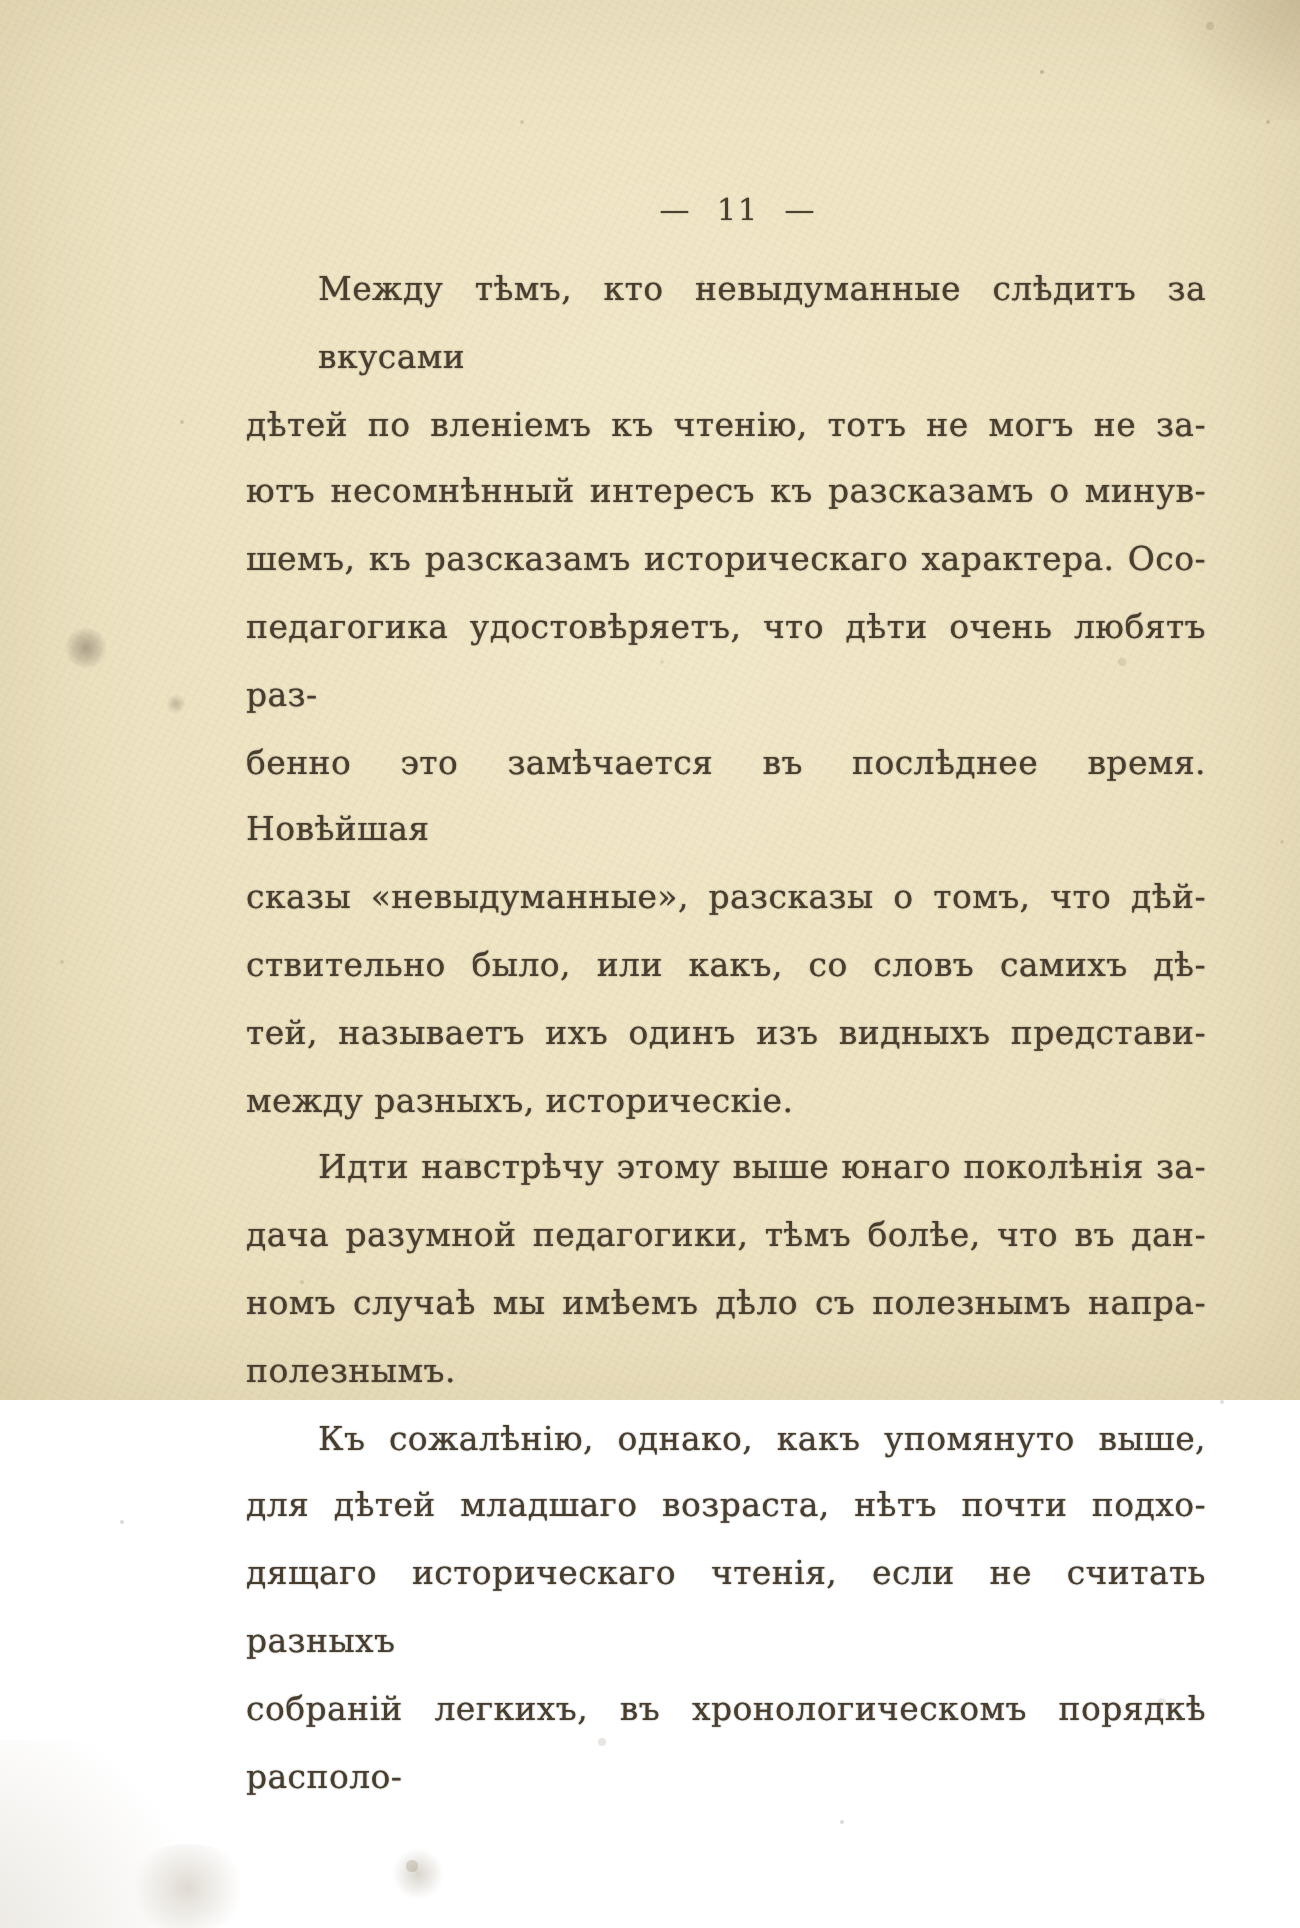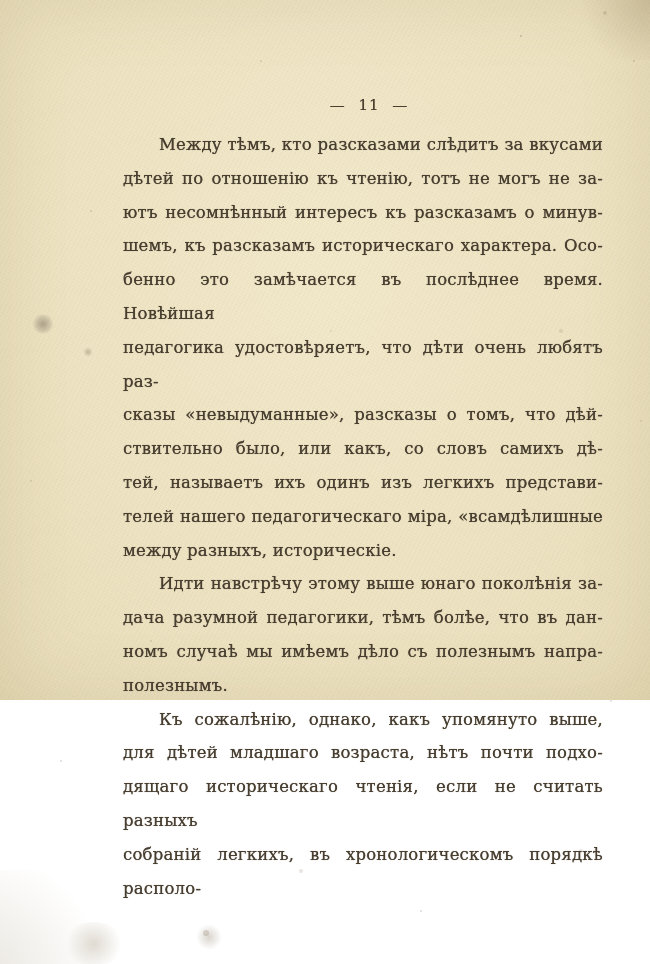--- a/index.html
+++ b/index.html
@@ -80,30 +80,29 @@
   <div class="stain stain-4"></div>
   <div class="shade shade-top-right"></div>
   <div class="shade shade-bottom-left"></div>
 
   <header class="page-header">
     <span class="page-number">— 11 —</span>
   </header>
 
   <main class="text-block" id="text-block">
       <div class="paragraph">
-        <div class="line indent">Между тѣмъ, кто разсказами слѣдитъ за вкусами</div>
-        <div class="line">дѣтей по отношенію къ чтенію, тотъ не могъ не за-</div>
+        <div class="line indent">Между тѣмъ, кто невыдуманные слѣдитъ за вкусами</div>
+        <div class="line">дѣтей по вленіемъ къ чтенію, тотъ не могъ не за-</div>
         <div class="line">ютъ несомнѣнный интересъ къ разсказамъ о минув-</div>
         <div class="line">шемъ, къ разсказамъ историческаго характера. Осо-</div>
+        <div class="line">педагогика удостовѣряетъ, что дѣти очень любятъ раз-</div>
         <div class="line">бенно это замѣчается въ послѣднее время. Новѣйшая</div>
-        <div class="line">педагогика удостовѣряетъ, что дѣти очень любятъ раз-</div>
         <div class="line">сказы «невыдуманные», разсказы о томъ, что дѣй-</div>
         <div class="line">ствительно было, или какъ, со словъ самихъ дѣ-</div>
-        <div class="line">тей, называетъ ихъ одинъ изъ легкихъ представи-</div>
-        <div class="line">телей нашего педагогическаго міра, «всамдѣлишные</div>
+        <div class="line">тей, называетъ ихъ одинъ изъ видныхъ представи-</div>
         <div class="line short">между разныхъ, историческіе.</div>
       </div>
       <div class="paragraph">
         <div class="line indent">Идти навстрѣчу этому выше юнаго поколѣнія за-</div>
         <div class="line">дача разумной педагогики, тѣмъ болѣе, что въ дан-</div>
         <div class="line">номъ случаѣ мы имѣемъ дѣло съ полезнымъ напра-</div>
         <div class="line short">полезнымъ.</div>
       </div>
       <div class="paragraph">
         <div class="line indent">Къ сожалѣнію, однако, какъ упомянуто выше,</div>

